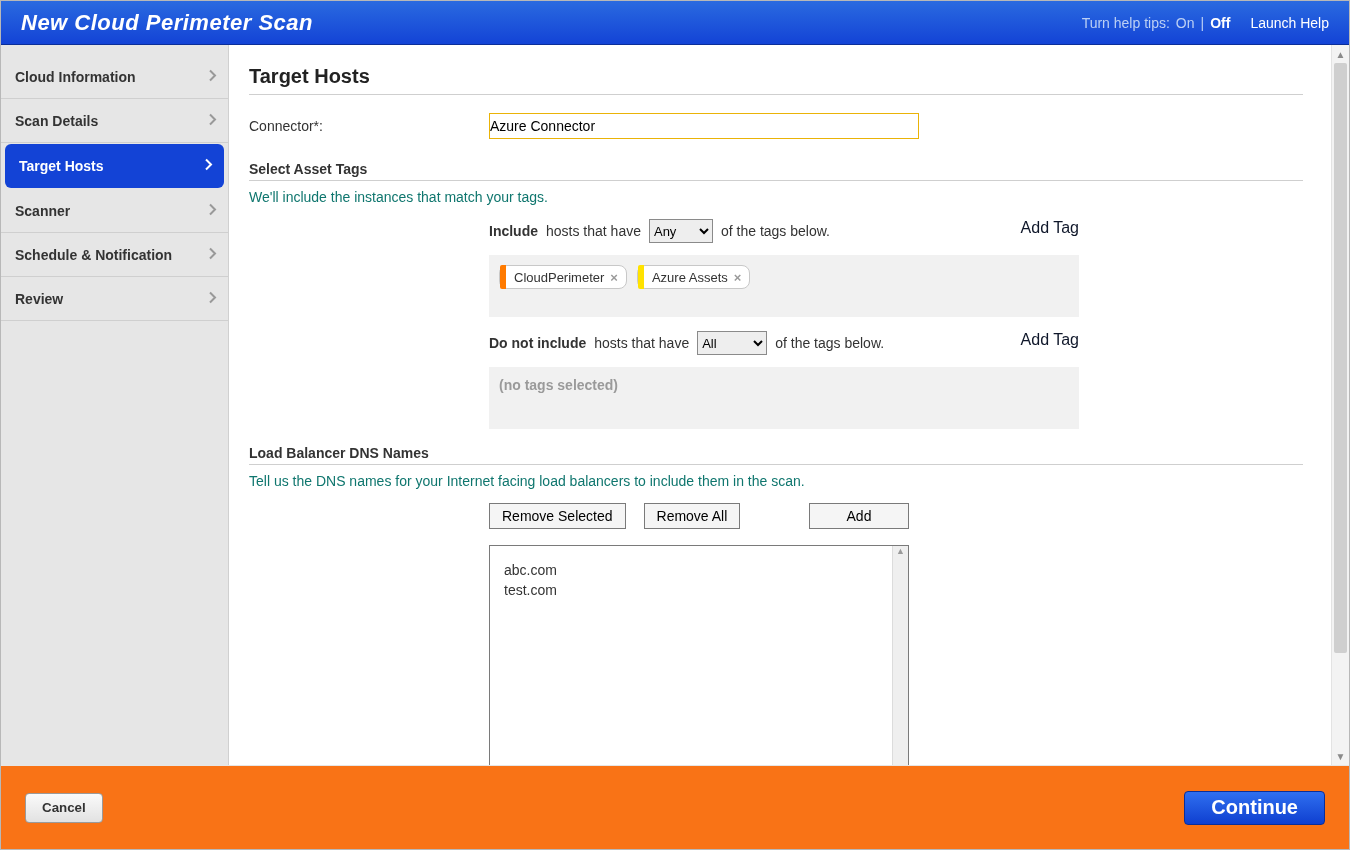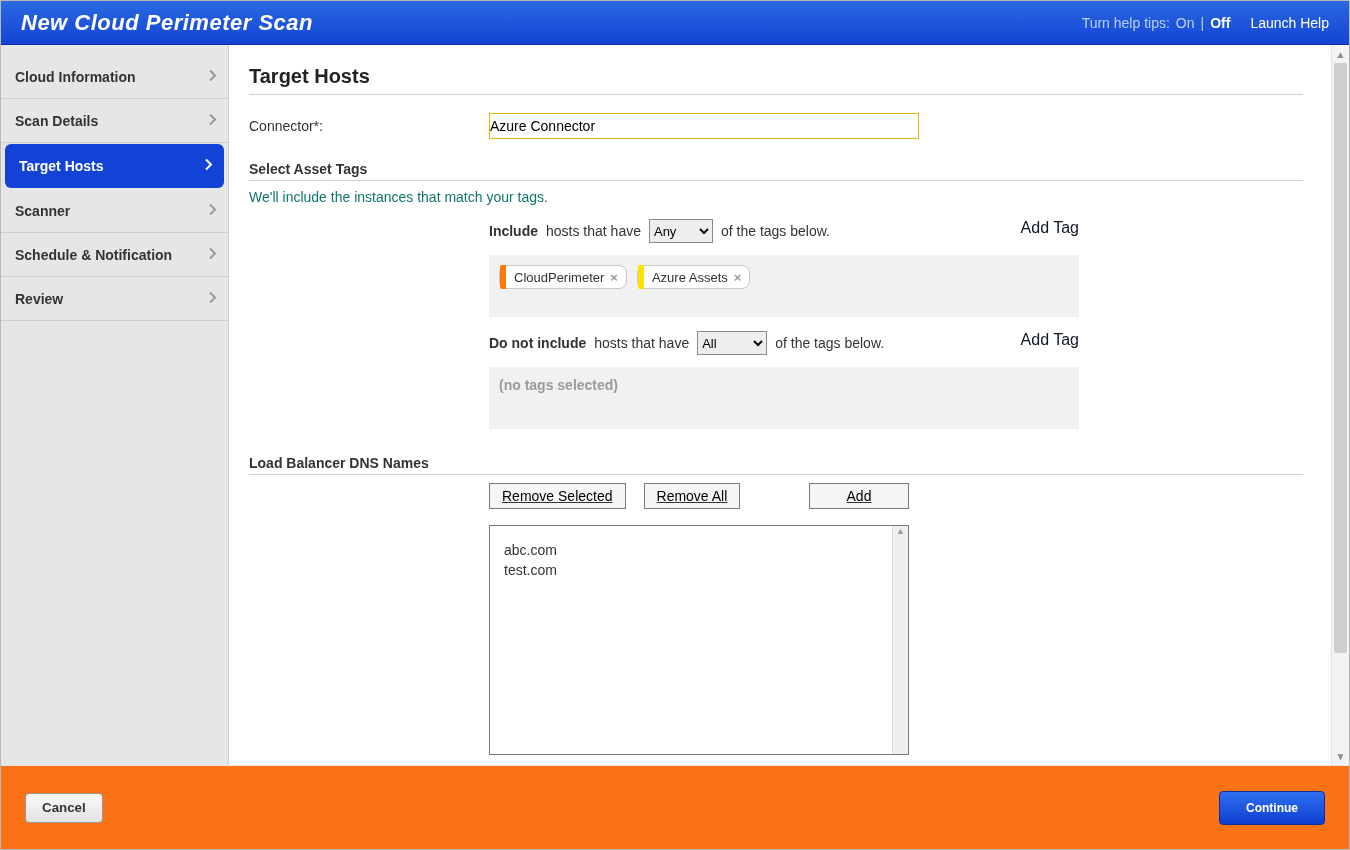--- a/index.html
+++ b/index.html
@@ -53,35 +53,35 @@
   .tagbox { margin-top:12px; background:#f1f1f1; border:0; min-height:62px; padding:10px; display:flex; gap:10px; align-items:flex-start; width:100%; }
   .tagbox.empty { color:#9a9a9a; font-weight:bold; }
   .chip { display:inline-flex; align-items:center; background:#fff; border:1px solid #c8c8c8; height:24px; padding:0 8px 0 0; border-radius:8px; font-size:13px; color:#333; }
   .chip .swatch { width:6px; height:24px; border-radius:2px 0 0 2px; margin-right:8px; }
   .chip .swatch.orange { background:#ff7a00; }
   .chip .swatch.yellow { background:#ffe200; }
   .chip .x { margin-left:6px; color:#9a9a9a; cursor:pointer; font-weight:bold; }
 
   .spacer14 { height:14px; }
 
-  .lb-section { margin-top:26px; }
-  .btnrow { margin-left:240px; display:flex; gap:18px; align-items:center;text-decoration:underline; }
+  .lb-section { margin-top:16px; }
+  .btnrow { margin-left:240px; display:flex; gap:18px; align-items:center; }
   .btnrow .gap { flex:1; }
   .winbtn { height:26px; padding:0 12px; background:#f5f5f5; border:1px solid #7a7a7a; font-size:14px; cursor:pointer; }
   .addbtn { width:100px; }
   .dnsbox { margin-left:240px; margin-top:16px; width:420px; height:230px; border:1px solid #7a7a7a; display:flex; }
   .dnslist { flex:1; padding:14px 14px; font-size:14px; color:#333; }
   .dnslist div { line-height:20px; }
   .dns-scroll { width:16px; background:#efefef; border-left:1px solid #dcdcdc; position:relative; }
   .dns-scroll .up { position:absolute; top:0; left:0; right:0; height:14px; text-align:center; font-size:9px; color:#9a9a9a; }
 
   
   .footer { height:84px; border-top:1px solid #e6e6e6; display:flex; align-items:center; justify-content:space-between; padding:0 24px; background:#f97316; }
   .cancel { height:30px; padding:0 16px; border:1px solid #9a9a9a; border-radius:4px; background:linear-gradient(#fafafa,#e2e2e2); font-weight:bold; color:#333; cursor:pointer; }
-  .continue { height:34px; padding:0 26px; border:1px solid #0b2e99; border-radius:4px; background:linear-gradient(#2f6ff0,#0f3fd0); color:#fff; font-weight:bold; font-size:12px; cursor:pointer;text-align:center; }
+  .continue { height:34px; padding:0 26px; border:1px solid #0b2e99; border-radius:4px; background:linear-gradient(#2f6ff0,#0f3fd0); color:#fff; font-weight:bold; font-size:20px; cursor:pointer;text-align:center; }
 </style>
 </head>
 <body>
 
 <div class="window">
   <div class="hd">
     <div class="hd-title">New Cloud Perimeter Scan</div>
     <div class="hd-right">
       <span class="dim">Turn help tips:</span>
       <span class="on">On</span>
@@ -180,20 +180,21 @@
             <span class="addtag">Add Tag</span>
           </div>
           <div class="tagbox empty">
             <span>(no tags selected)</span>
           </div>
         </div>
 
         <div class="lb-section">
           <div class="section-head">Load Balancer DNS Names</div>
           <div class="u-rule"></div>
+          <div class="section-desc">Tell us the DNS names for your Internet facing load balancers to include them in the scan.</div>
 
           <div class="btnrow" style="width:420px;">
             <button class="winbtn">Remove Selected</button>
             <button class="winbtn">Remove All</button>
             <div class="gap"></div>
             <button class="winbtn addbtn">Add</button>
           </div>
 
           <div class="dnsbox">
             <div class="dnslist">

